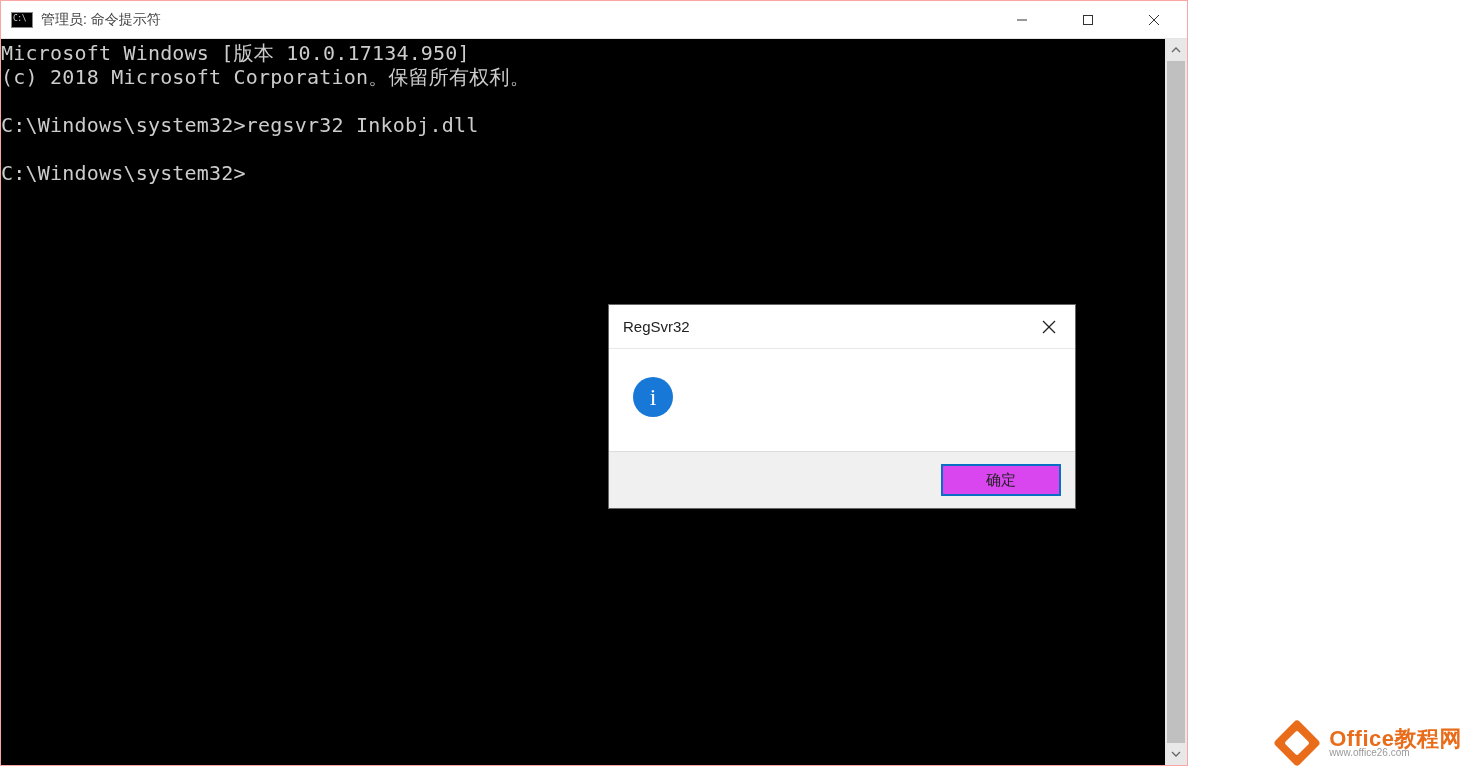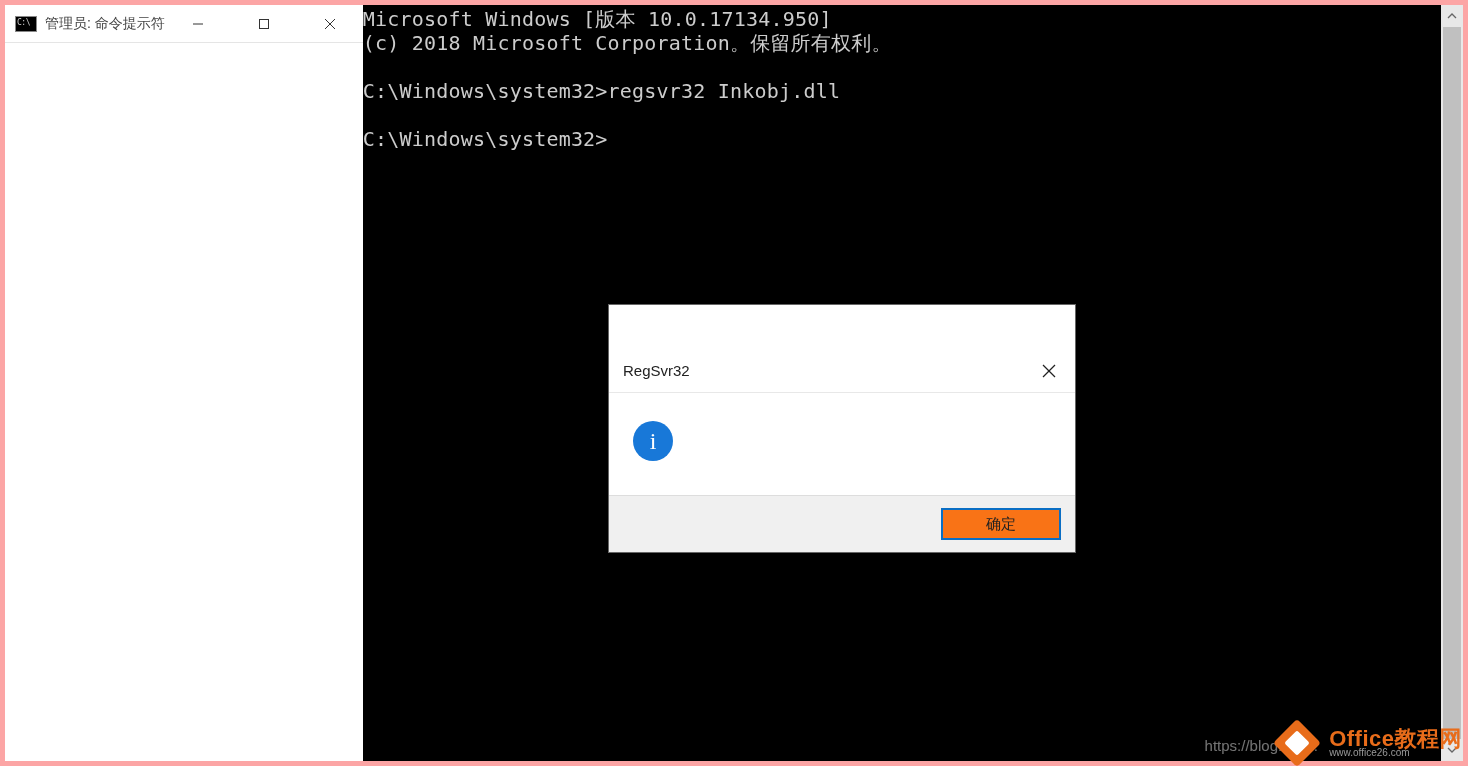--- a/index.html
+++ b/index.html
@@ -5,26 +5,26 @@
     * { margin: 0; padding: 0; box-sizing: border-box; }
     body {
       width: 1468px;
       height: 766px;
       font-family: "Segoe UI", Tahoma, sans-serif;
       background: #fff;
       overflow: hidden;
       position: relative;
     }
     .window {
-      width: 1468px;
+      width: 1188px;
       height: 766px;
-      border: 5px solid #fca5a5;
-      background: #fff;
-      display: flex;
-      flex-direction: row;
+      border: 1px solid #fca5a5;
+      background: #fff;
+      display: flex;
+      flex-direction: column;
     }
     .titlebar {
       height: 38px;
       background: #fff;
       display: flex;
       align-items: center;
       padding-left: 10px;
       border-bottom: 1px solid #e5e5e5;
     }
     .titlebar .app-icon {
@@ -109,21 +109,20 @@
       border: 1px solid #666;
       box-shadow: 0 6px 28px rgba(0,0,0,0.35);
       font-size: 15px;
     }
     .dialog-titlebar {
       height: 44px;
       display: flex;
       align-items: center;
       padding-left: 14px;
       border-bottom: 1px solid #e8e8e8;
-      margin-top: 44px;
     }
     .dialog-title {
       flex: 1;
       color: #222;
       font-size: 15px;
     }
     .dialog-close {
       width: 52px;
       height: 100%;
       display: flex;
@@ -160,21 +159,21 @@
     .dialog-footer {
       background: #f0f0f0;
       border-top: 1px solid #ddd;
       padding: 12px 14px;
       display: flex;
       justify-content: flex-end;
     }
     .ok-btn {
       width: 120px;
       height: 32px;
-      background: #f97316;
+      background: #d946ef;
       border: 2px solid #0a6ec4;
       color: #222;
       font-size: 15px;
       display: flex;
       align-items: center;
       justify-content: center;
       cursor: pointer;
     }
 
     

